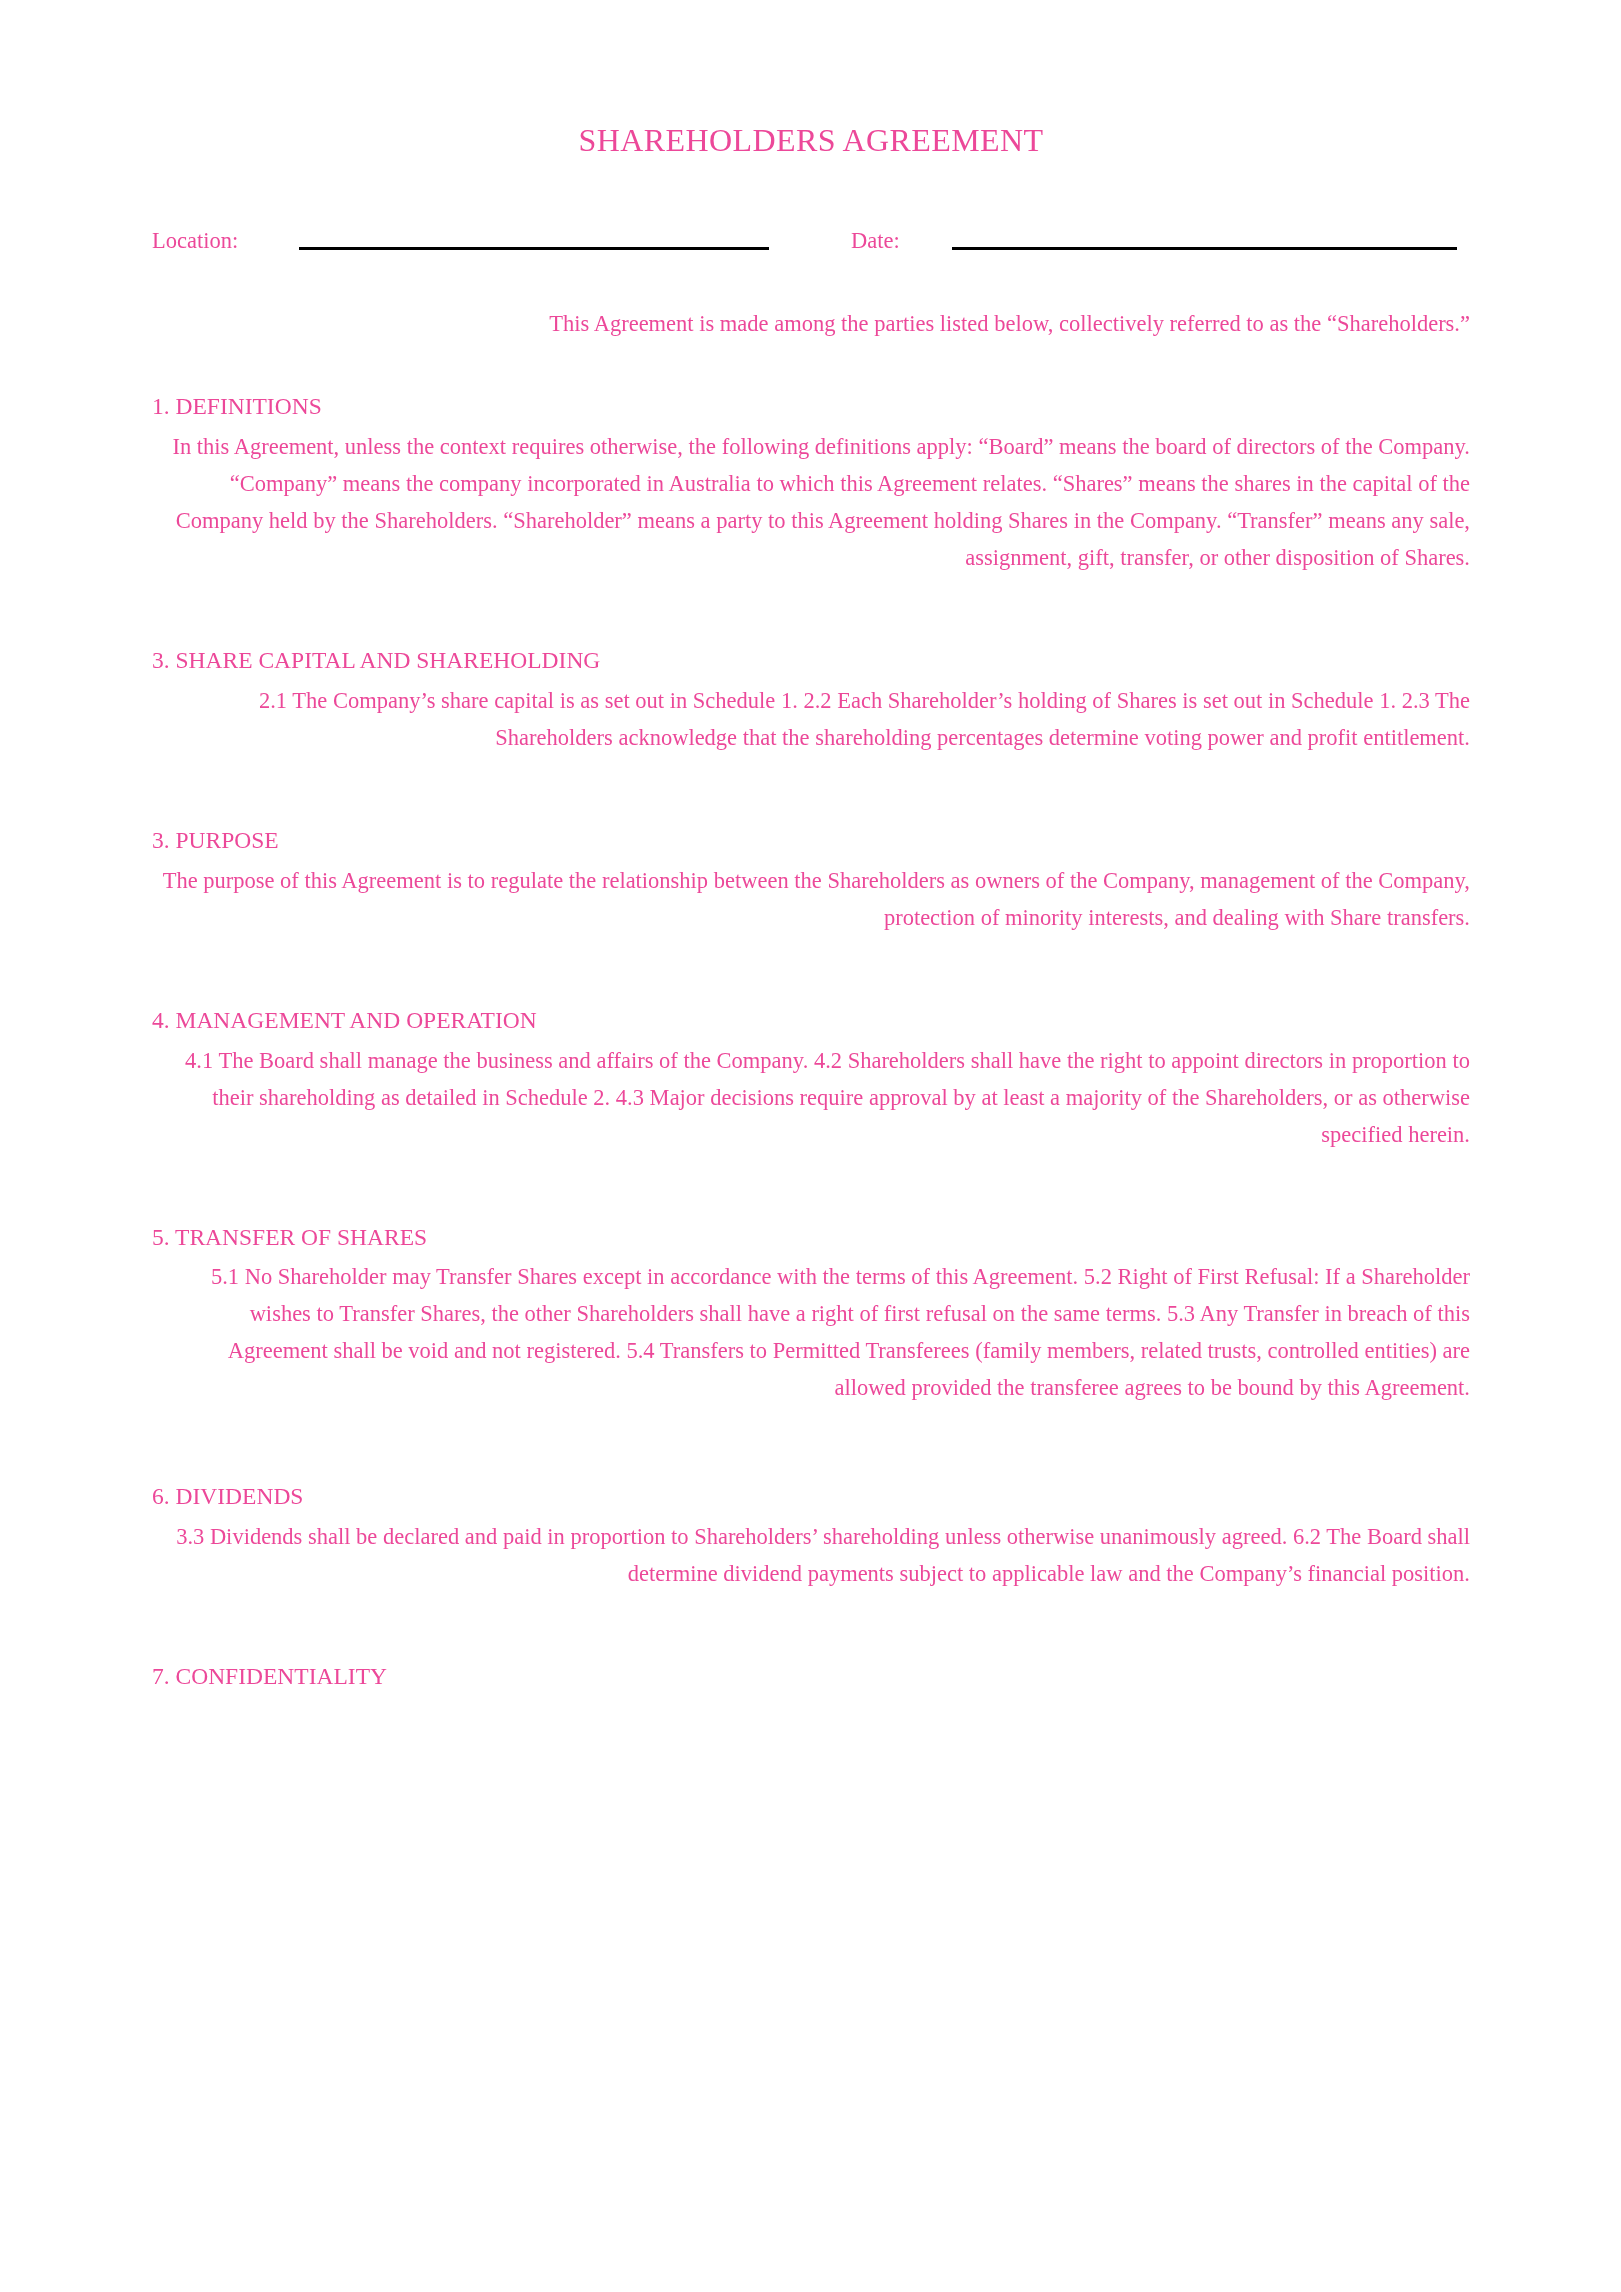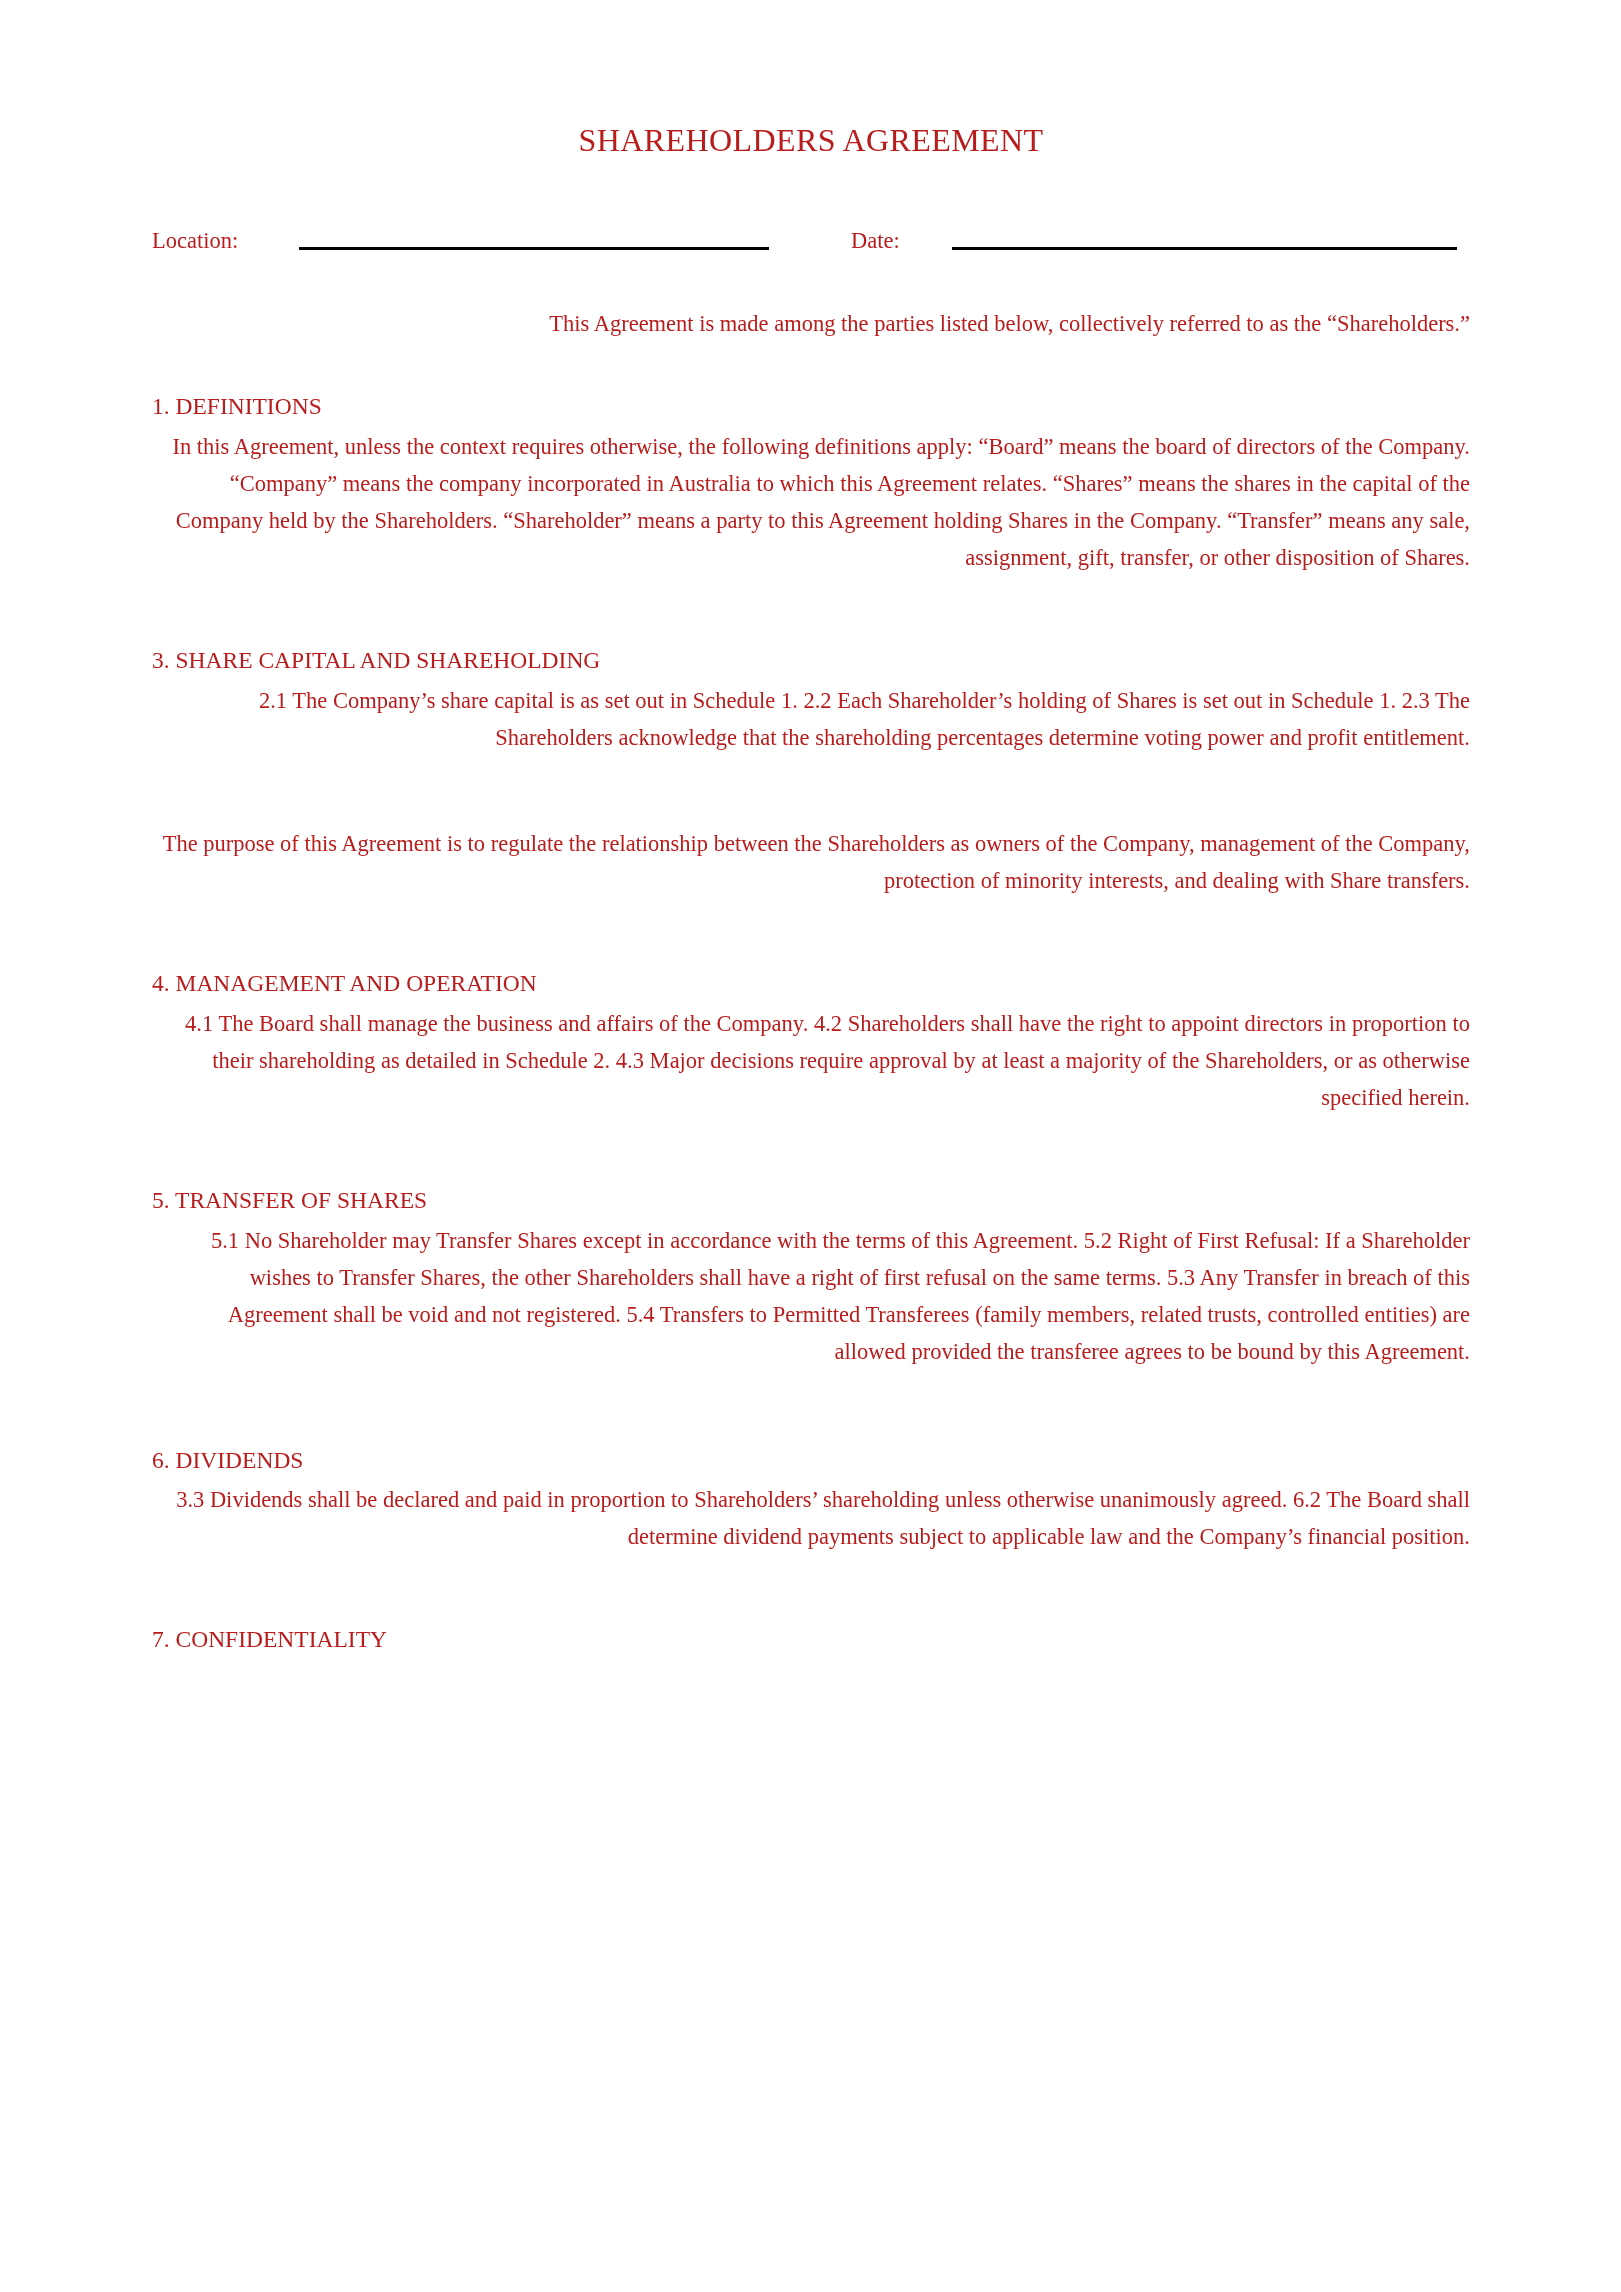--- a/index.html
+++ b/index.html
@@ -9,21 +9,21 @@
   }
 
   .page {
     position: relative;
     width: 1621px;
     height: 2293px;
     background: #ffffff;
     margin: 0 auto;
     overflow: hidden;
     font-family: "Liberation Serif", "DejaVu Serif", serif;
-    color: #b91c1c;
+    color: #ec4899;
     box-sizing: border-box;
   }
 
   .doc-body {
     position: absolute;
     left: 152px;
     top: 0;
     width: 1318px;
   }
 
@@ -130,20 +130,21 @@
       <h2 class="section-heading">1. DEFINITIONS</h2>
       <p class="section-text">In this Agreement, unless the context requires otherwise, the following definitions apply: “Board” means the board of directors of the Company. “Company” means the company incorporated in Australia to which this Agreement relates. “Shares” means the shares in the capital of the Company held by the Shareholders. “Shareholder” means a party to this Agreement holding Shares in the Company. “Transfer” means any sale, assignment, gift, transfer, or other disposition of Shares.</p>
     </div>
 
     <div class="section s2">
       <h2 class="section-heading">3. SHARE CAPITAL AND SHAREHOLDING</h2>
       <p class="section-text">2.1 The Company’s share capital is as set out in Schedule 1. 2.2 Each Shareholder’s holding of Shares is set out in Schedule 1. 2.3 The Shareholders acknowledge that the shareholding percentages determine voting power and profit entitlement.</p>
     </div>
 
     <div class="section s3">
+      <h2 class="section-heading">3. PURPOSE</h2>
       <p class="section-text">The purpose of this Agreement is to regulate the relationship between the Shareholders as owners of the Company, management of the Company, protection of minority interests, and dealing with Share transfers.</p>
     </div>
 
     <div class="section s4">
       <h2 class="section-heading">4. MANAGEMENT AND OPERATION</h2>
       <p class="section-text">4.1 The Board shall manage the business and affairs of the Company. 4.2 Shareholders shall have the right to appoint directors in proportion to their shareholding as detailed in Schedule 2. 4.3 Major decisions require approval by at least a majority of the Shareholders, or as otherwise specified herein.</p>
     </div>
 
     <div class="section s5">
       <h2 class="section-heading">5. TRANSFER OF SHARES</h2>

